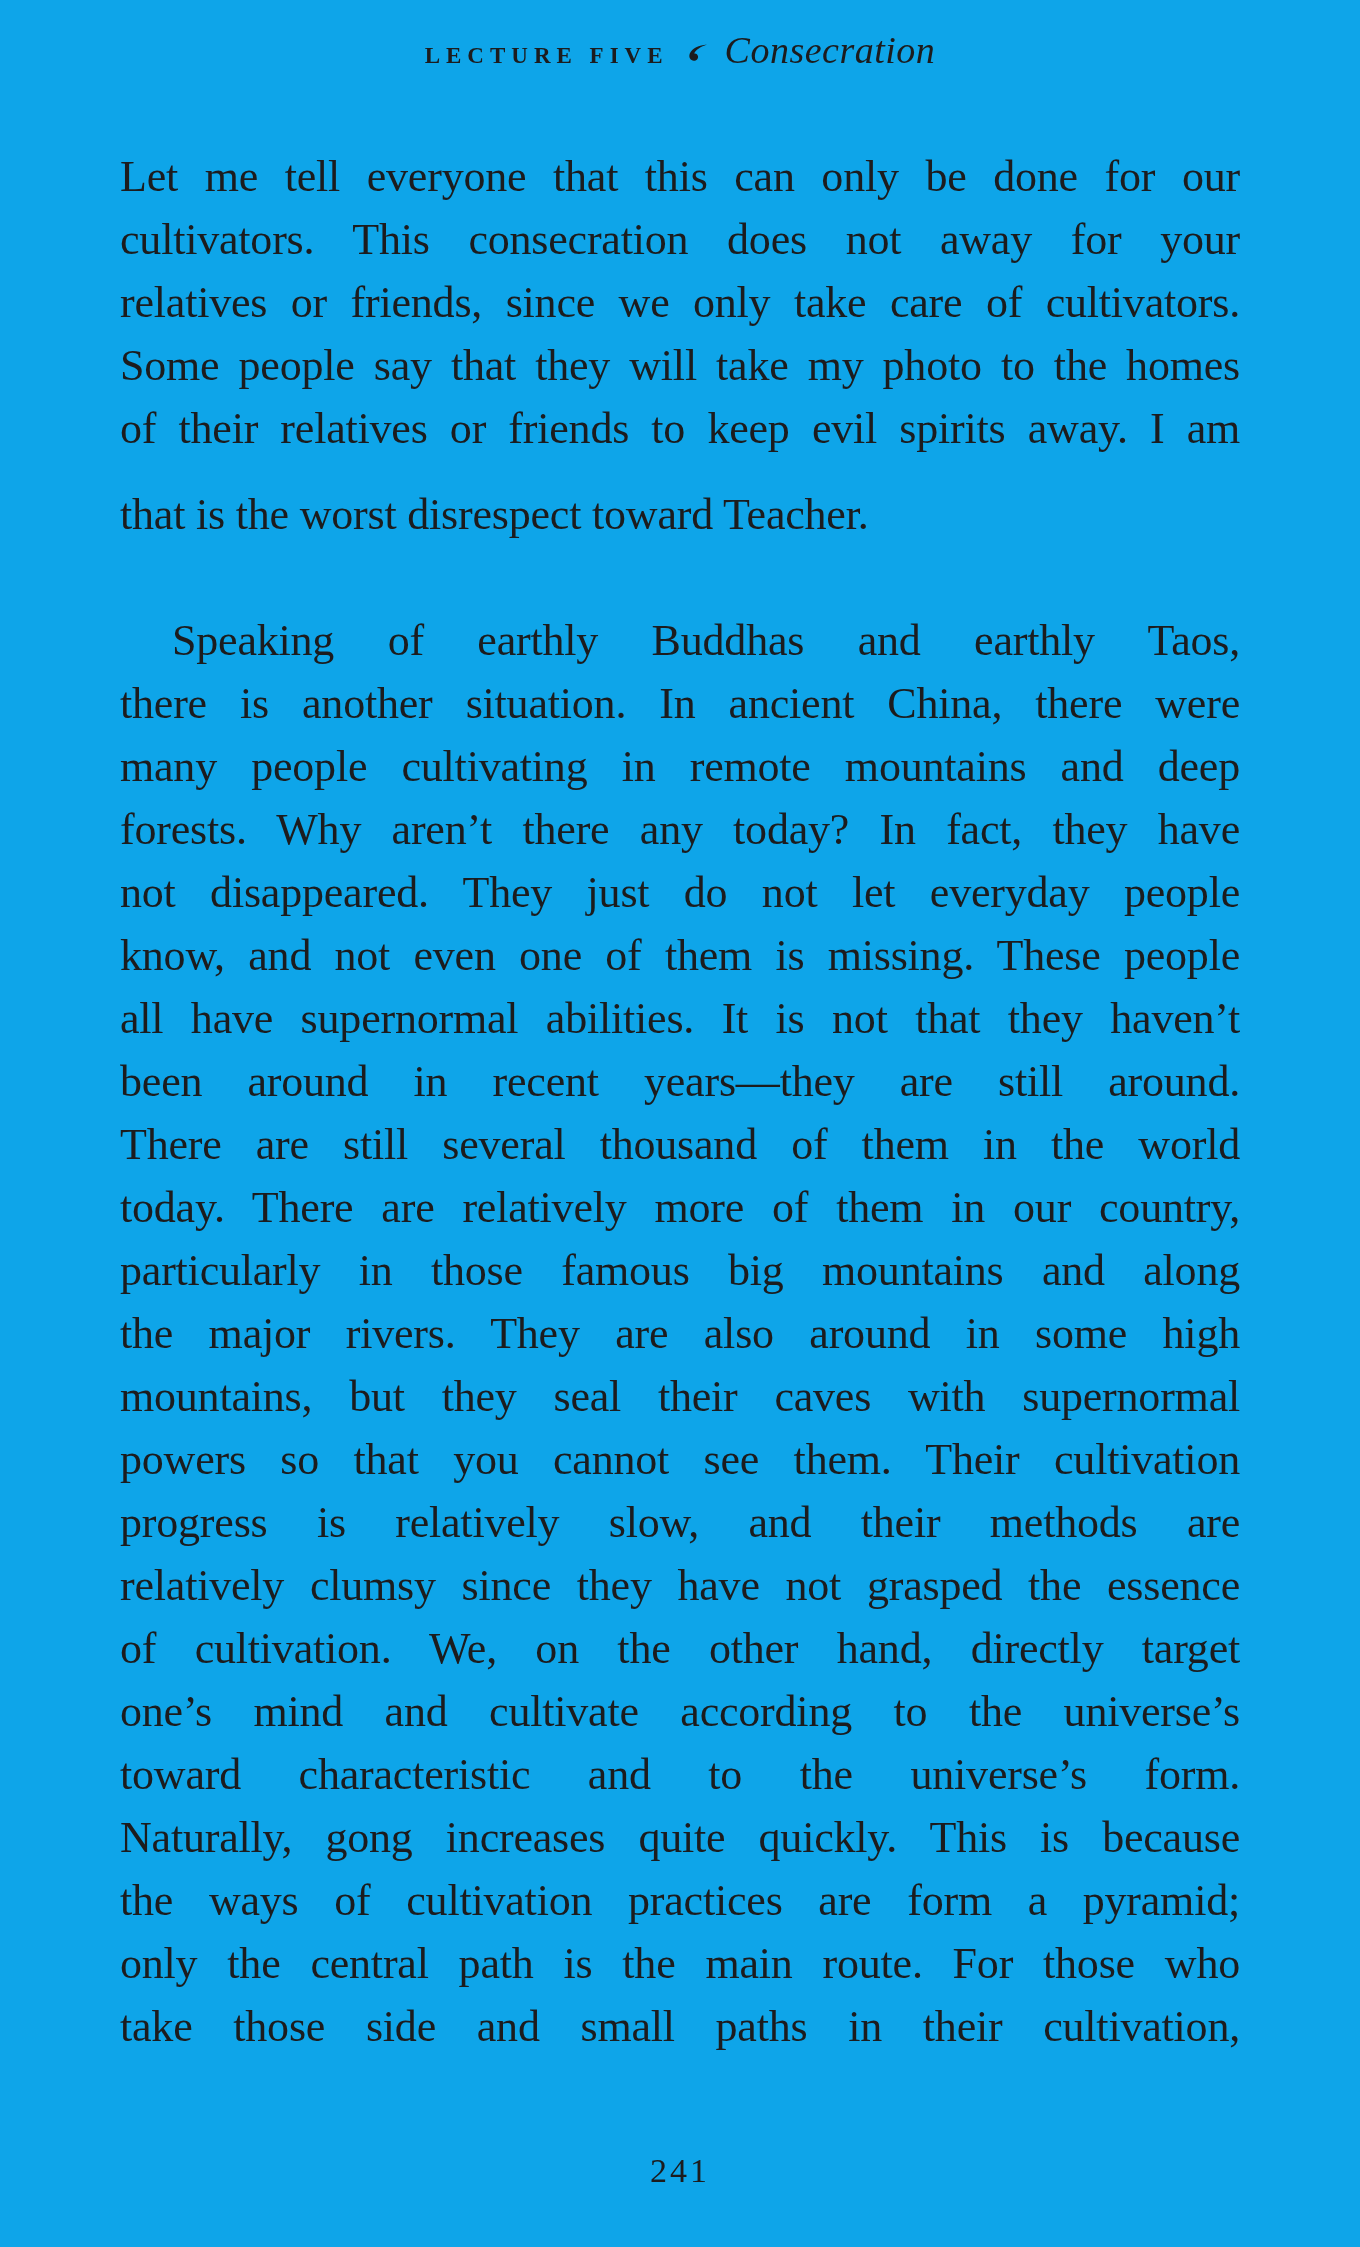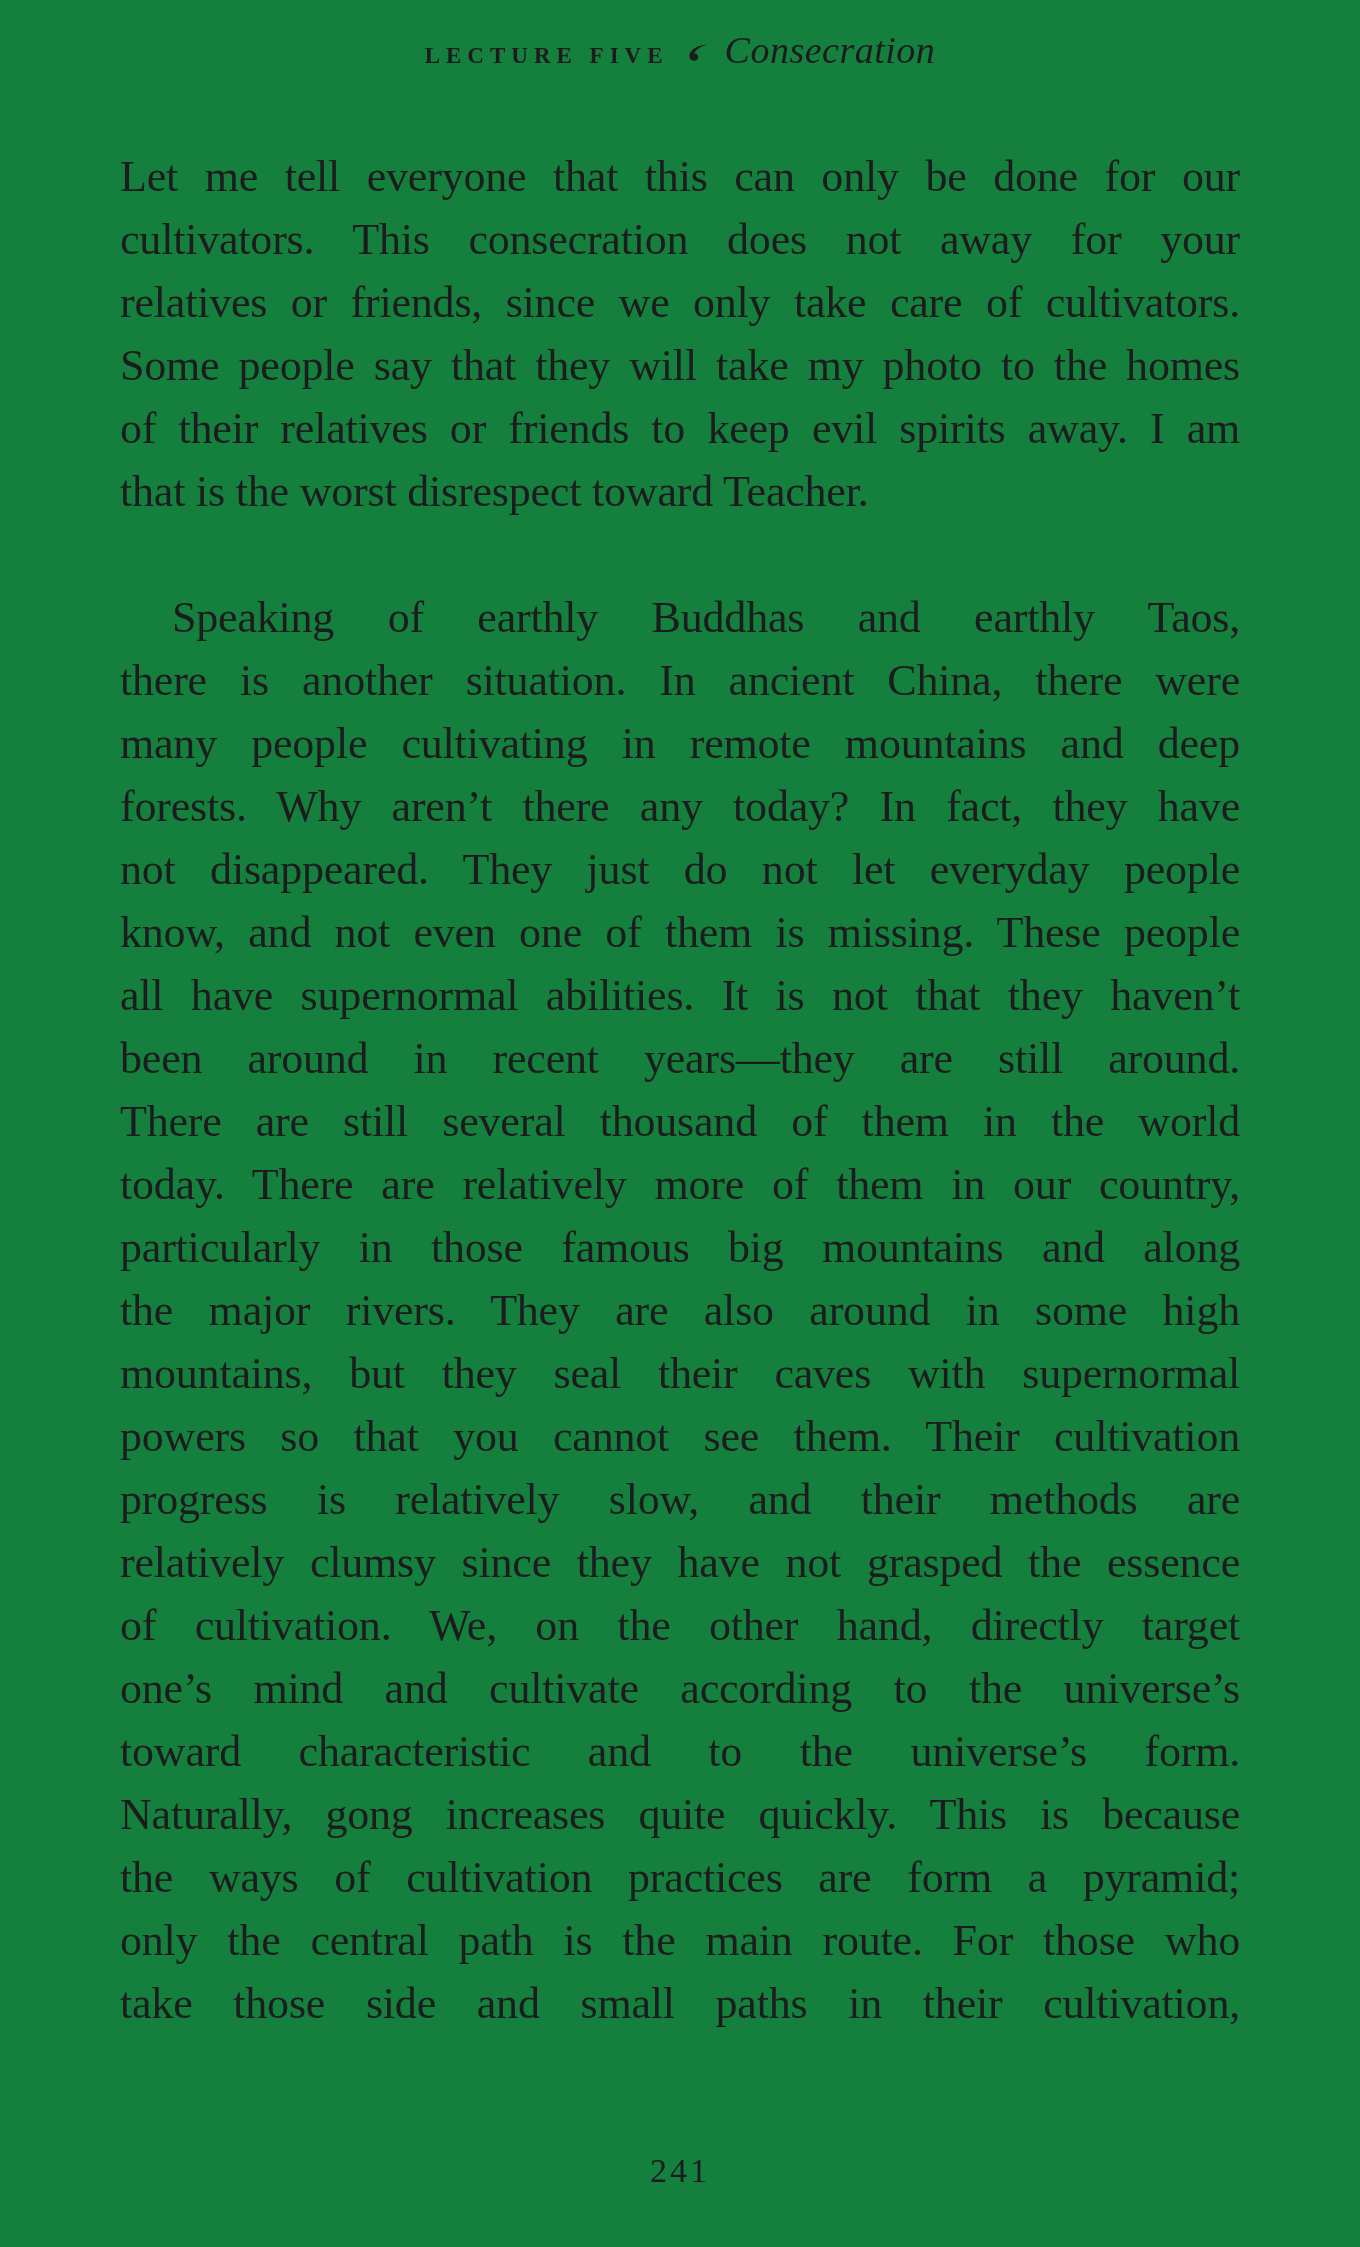--- a/index.html
+++ b/index.html
@@ -4,21 +4,21 @@
 <style>
   html, body {
     margin: 0;
     padding: 0;
     background: #ffffff;
   }
   .page {
     position: relative;
     width: 1360px;
     height: 2247px;
-    background: #15803d;
+    background: #0ea5e9;
     color: #1c1c1e;
     font-family: "Liberation Serif", "DejaVu Serif", serif;
     overflow: hidden;
   }
   .running-header {
     position: absolute;
     top: 28px;
     left: 0;
     width: 100%;
     display: flex;
@@ -54,20 +54,21 @@
     line-height: 63px;
     height: 63px;
     text-align: justify;
     text-align-last: justify;
     white-space: normal;
     letter-spacing: -0.2px;
   }
   .line.natural {
     text-align: left;
     text-align-last: left;
+    margin-top: 23px;
   }
   .line.indent {
     text-indent: 52px;
   }
   .para-gap {
     height: 63px;
   }
   .page-footer {
     position: absolute;
     top: 2152px;

